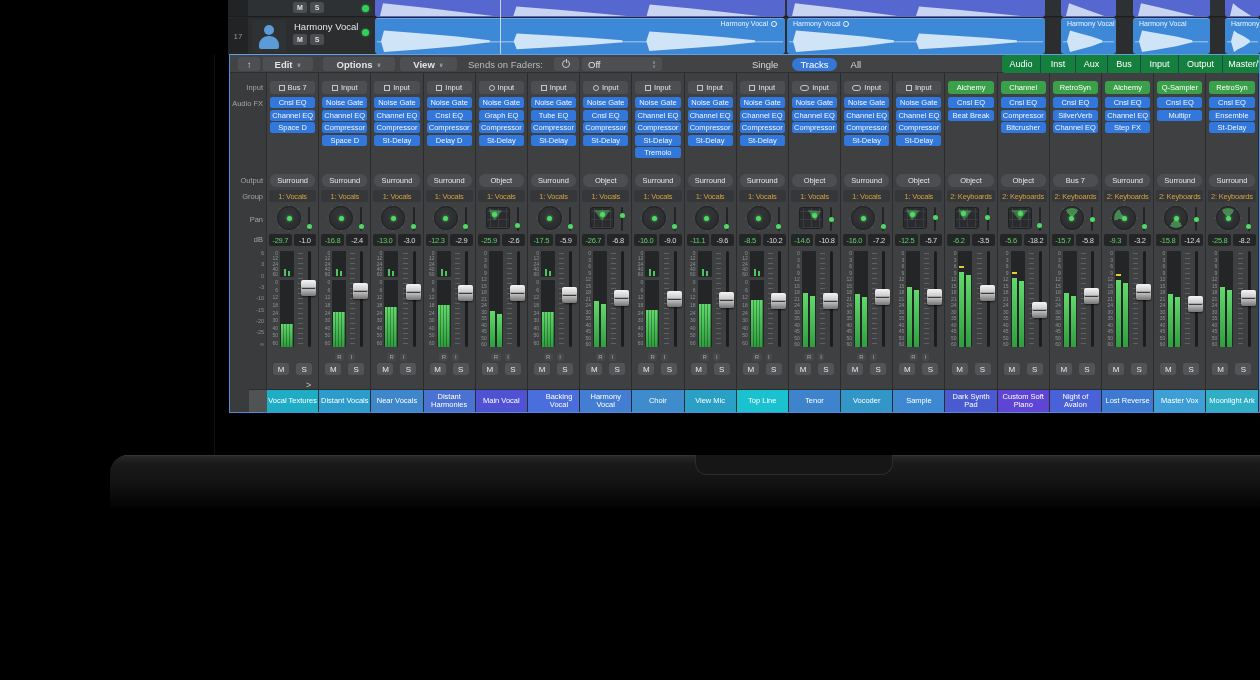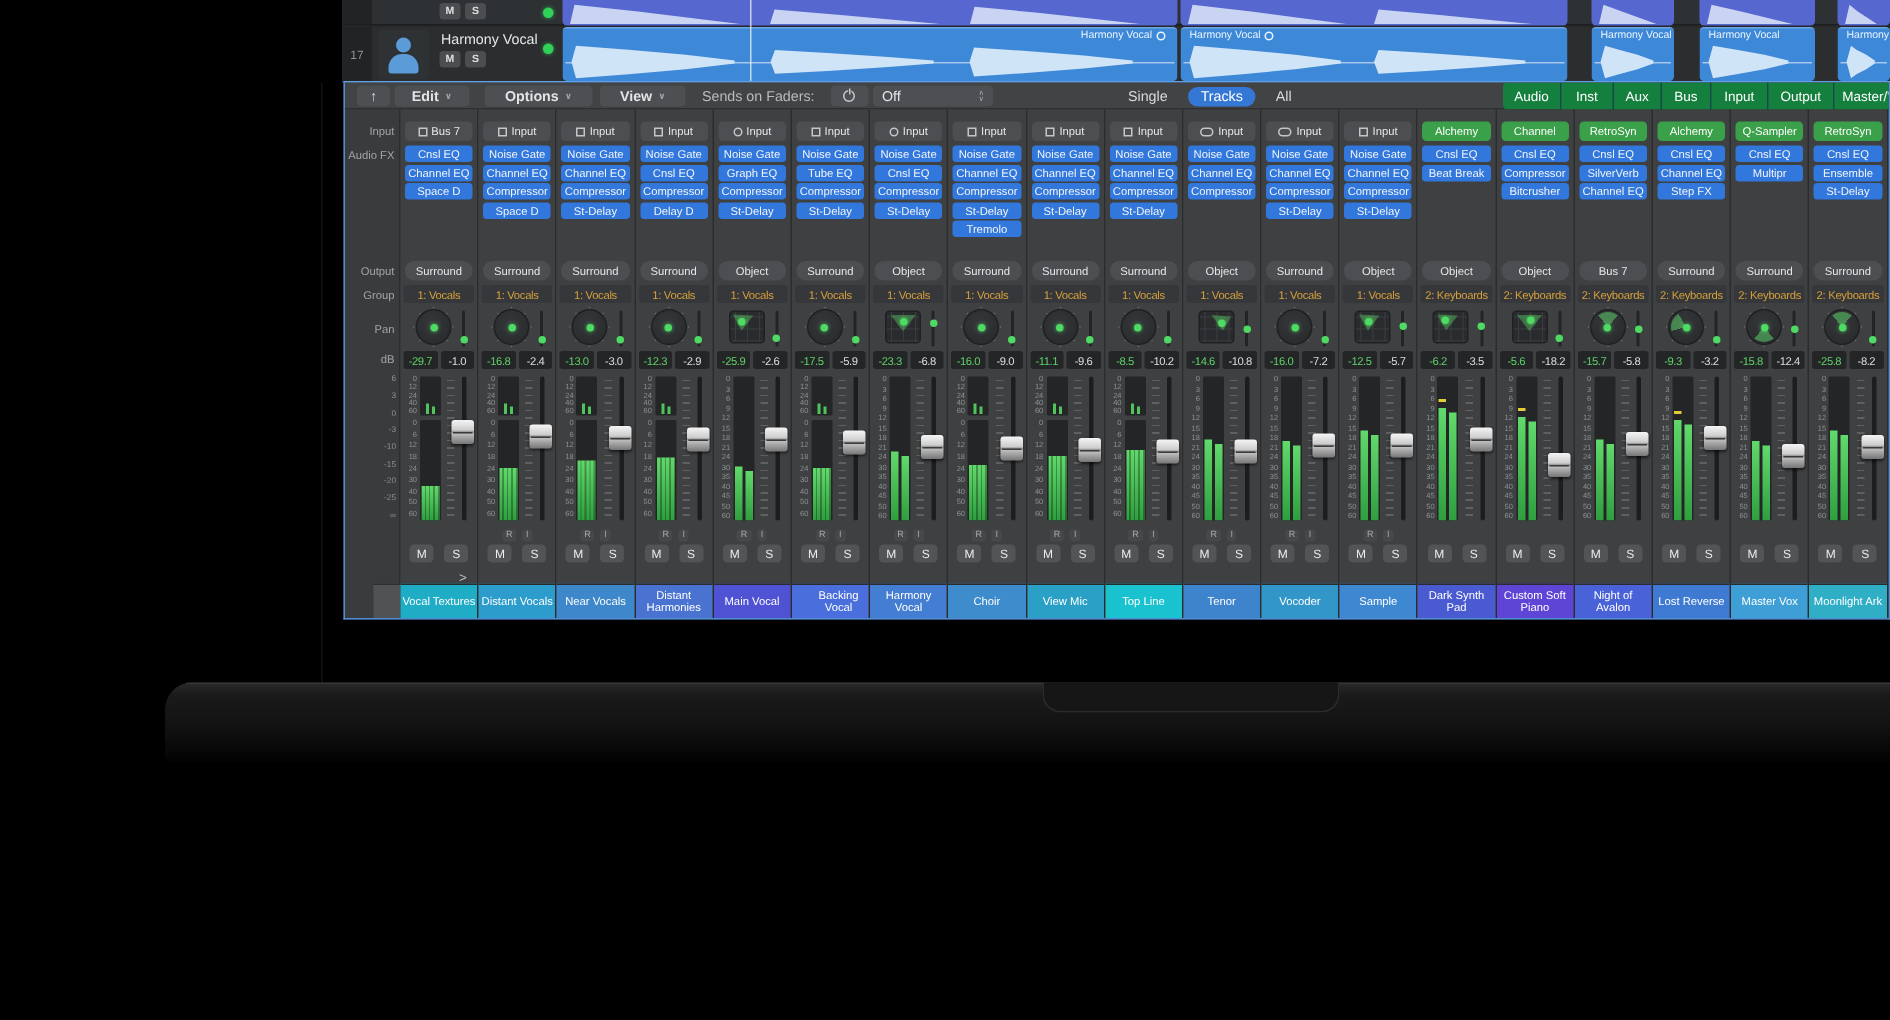--- a/index.html
+++ b/index.html
@@ -719,21 +719,21 @@
             <div class="pan">
               <div class="pad">
                 <div class="wedge w-top"></div>
                 <div class="pdot" style="left: 8.55px; top: 3.74px;"></div>
               </div>
               <div class="mini-slider">
                 <div class="sdot" style="top: 6px;"></div>
               </div>
             </div>
             <div class="dbrow">
-              <div class="dbbox db-l">-23.3</div>
+              <div class="dbbox db-l">-26.7</div>
               <div class="dbbox db-r">-6.8</div>
             </div>
             <div class="mzone">
               <div class="scale" style="top: 0px; height: 96px;">
                 <span>0</span>
                 <span>3</span>
                 <span>6</span>
                 <span>9</span>
                 <span>12</span>
                 <span>15</span>

